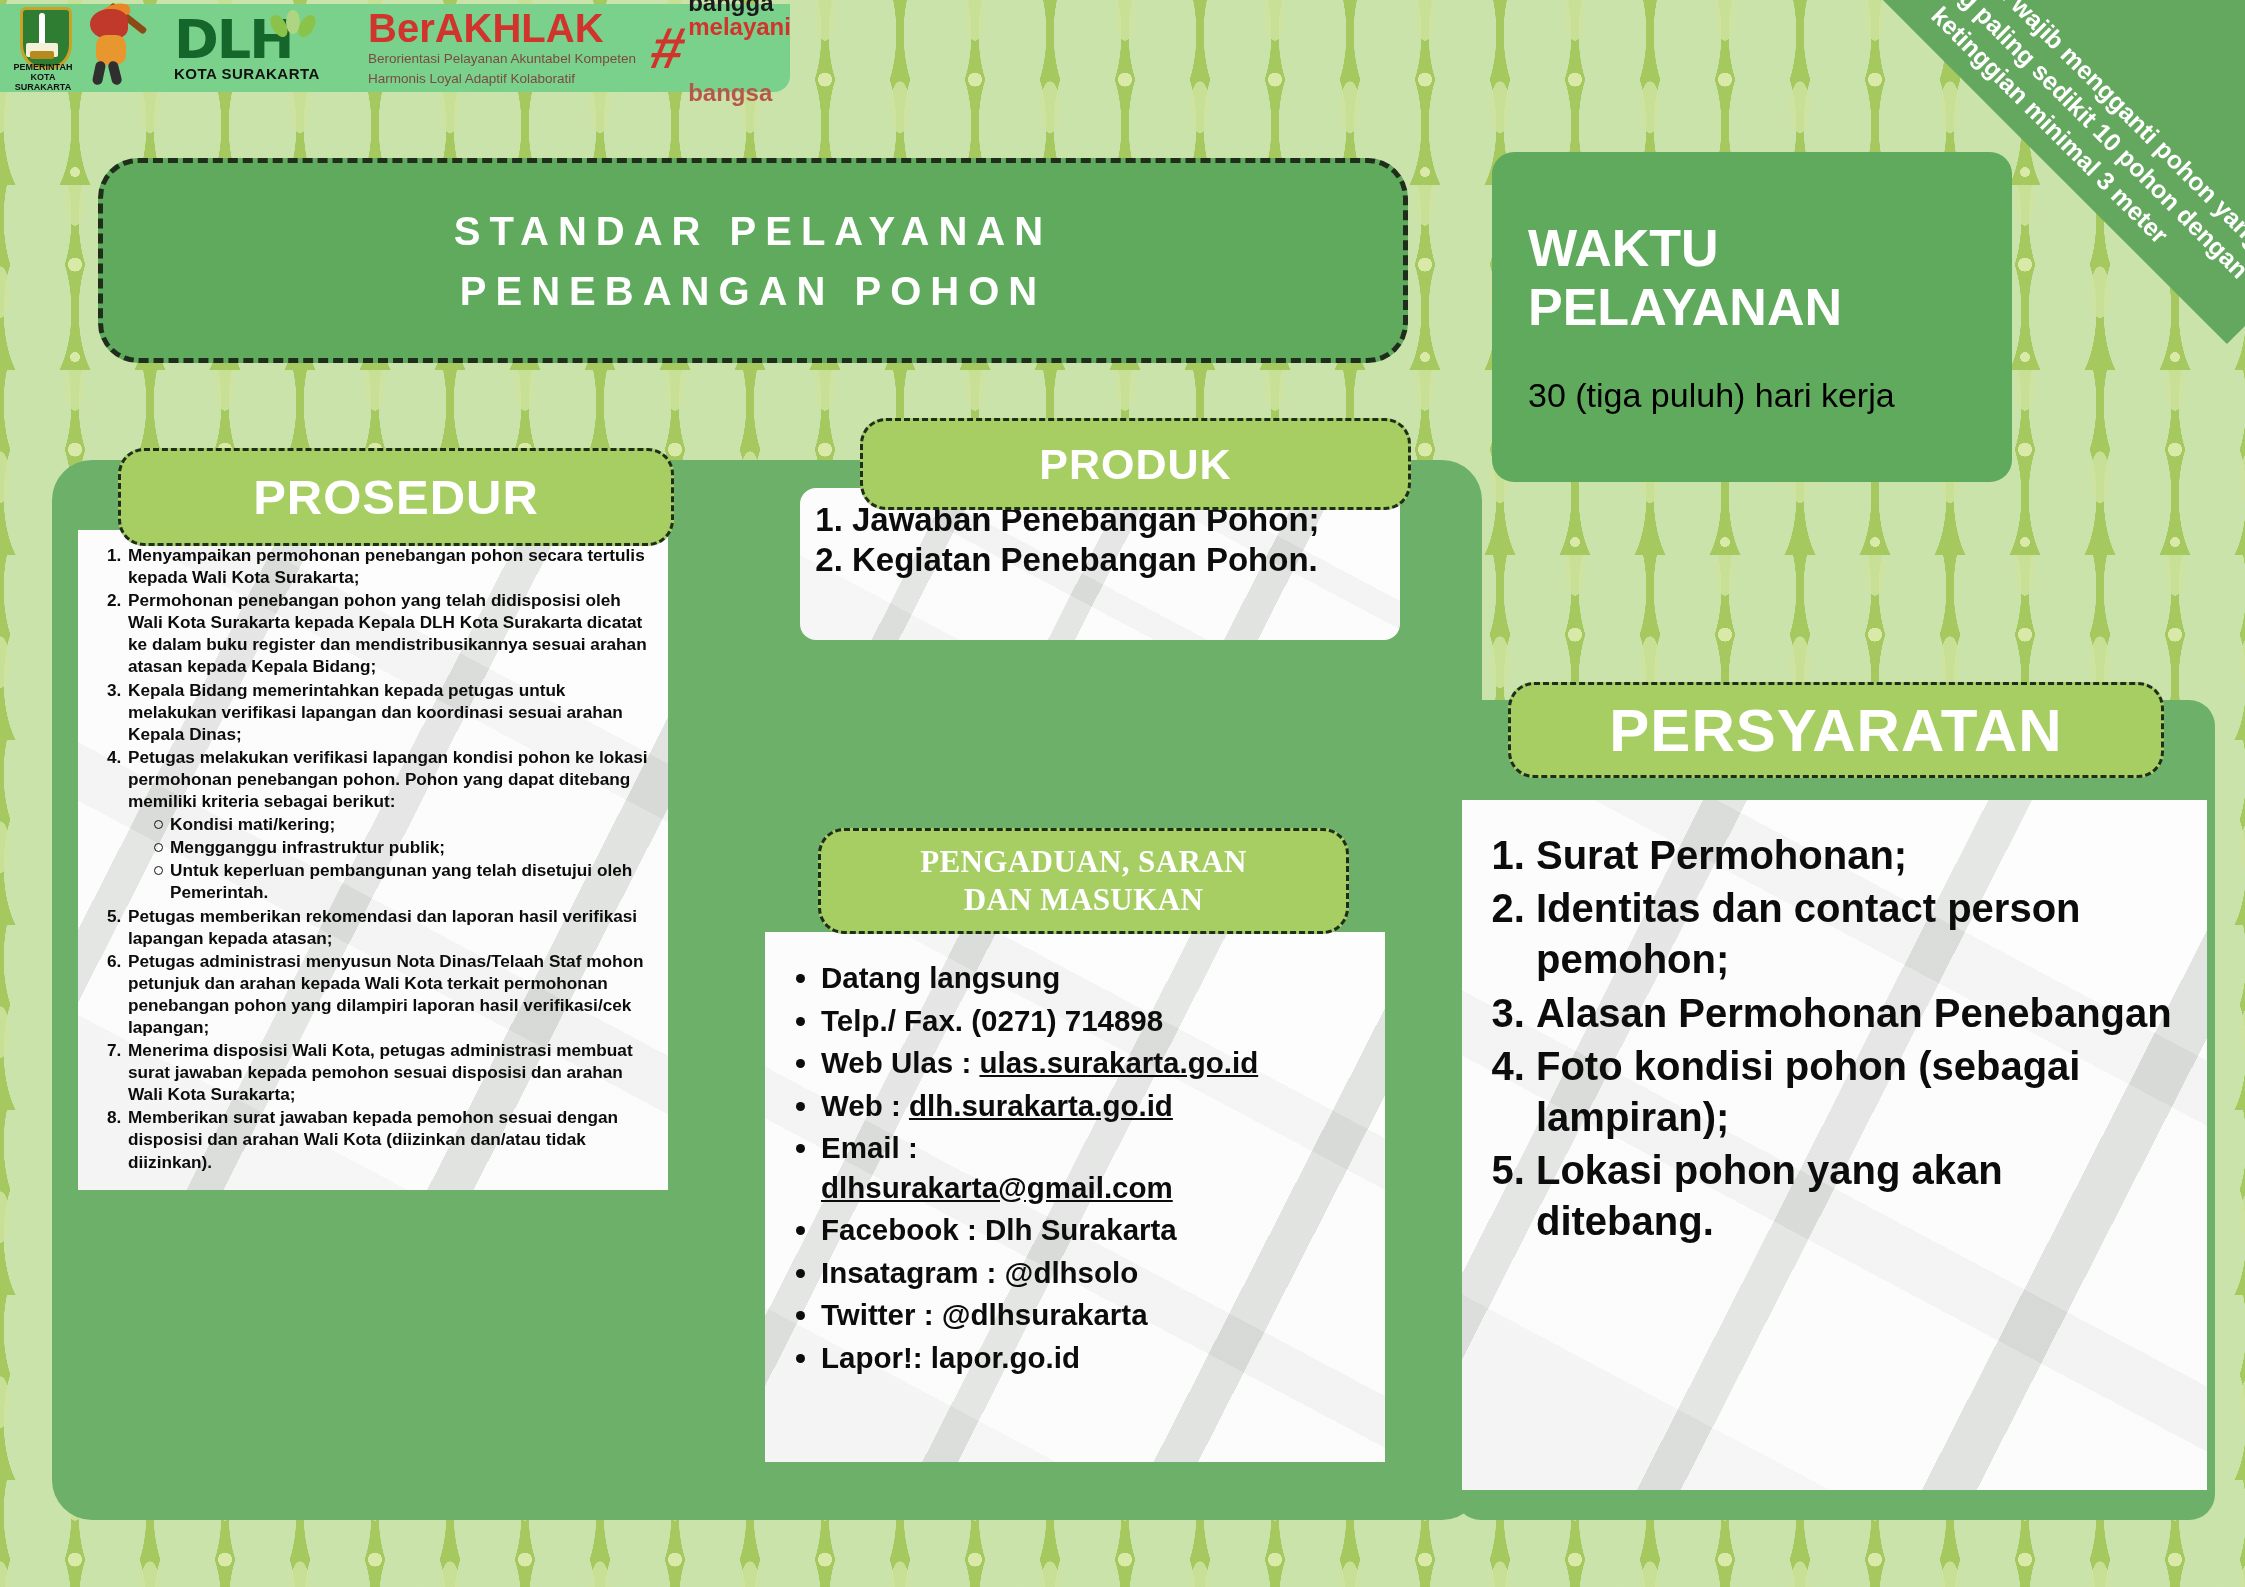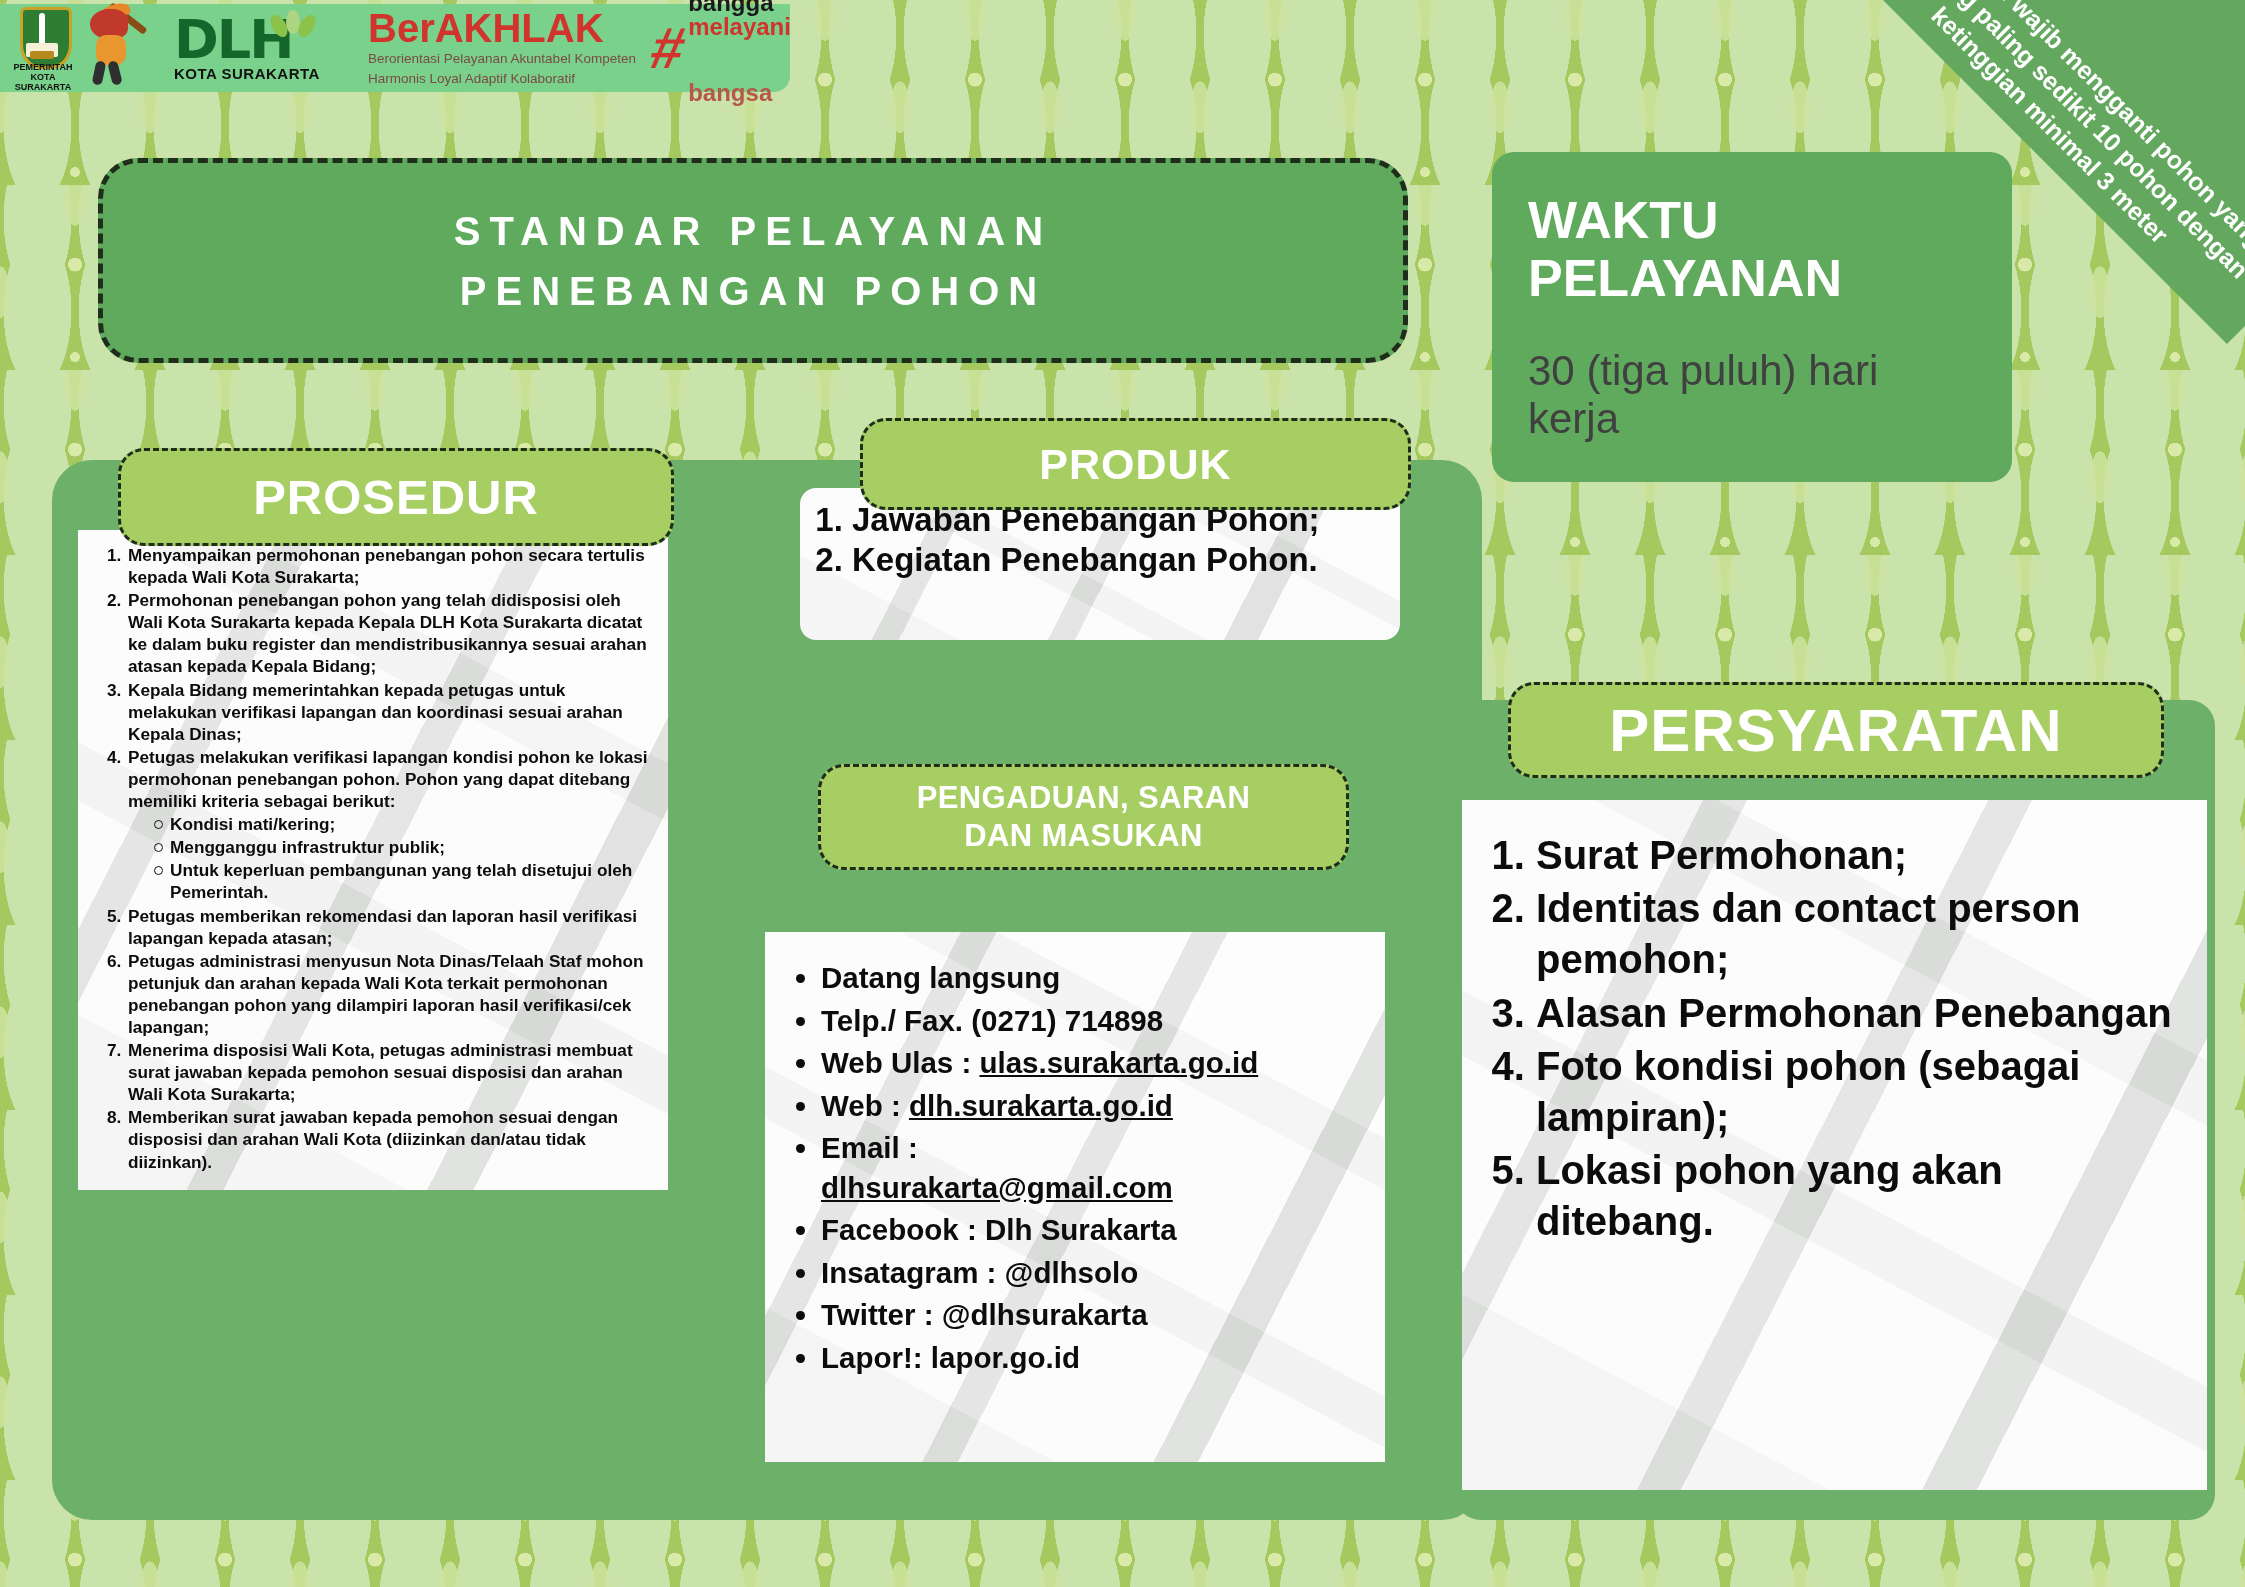--- a/index.html
+++ b/index.html
@@ -130,21 +130,21 @@
   }
 
   
   .pill{
     position:absolute;background:#a7ce63;border:3px dashed #1f2d1b;
     border-radius:26px;display:flex;align-items:center;justify-content:center;
     color:#ffffff;font-weight:bold;text-align:center;z-index:7;
   }
   #pill-prosedur{left:118px;top:448px;width:550px;height:92px;font-size:49px;letter-spacing:1px;}
   #pill-produk{left:860px;top:418px;width:545px;height:86px;font-size:43px;letter-spacing:1px;}
-  #pill-pengaduan{left:818px;top:764px;width:525px;height:100px;font-size:31px;line-height:1.22;letter-spacing:.4px;}
+  #pill-pengaduan{left:818px;top:828px;width:525px;height:100px;font-size:31px;line-height:1.22;letter-spacing:.4px;font-family:Liberation Serif, serif;}
   #pill-persyaratan{left:1508px;top:682px;width:650px;height:90px;font-size:60px;letter-spacing:1px;}
 
   
   .paper{
     position:absolute;z-index:6;box-sizing:border-box;
     background:
       linear-gradient(117deg, rgba(255,255,255,.55) 0 22%, rgba(205,207,205,.45) 22% 26%, rgba(255,255,255,.5) 26% 48%, rgba(200,203,200,.4) 48% 52%, rgba(255,255,255,.55) 52% 74%, rgba(198,201,198,.45) 74% 79%, rgba(255,255,255,.5) 79% 100%),
       linear-gradient(28deg, rgba(230,232,230,.7) 0 18%, rgba(248,249,248,.9) 18% 40%, rgba(222,225,222,.6) 40% 46%, rgba(250,250,250,.85) 46% 70%, rgba(226,228,226,.6) 70% 76%, rgba(250,251,250,.9) 76% 100%),
       #eceeec;
     overflow:hidden;
@@ -177,21 +177,21 @@
   ol.syarat>li{margin-bottom:2px;}
 
   
   #waktu-box{
     position:absolute;left:1492px;top:152px;width:520px;height:330px;
     background:#5faa5c;border-radius:22px;z-index:5;
     display:flex;flex-direction:column;justify-content:center;
     padding:0 36px;box-sizing:border-box;
   }
   #waktu-box .wt{color:#fff;font-weight:bold;font-size:52px;line-height:1.12;}
-  #waktu-box .wd{color:#404040;font-size:42px;margin-top:40px;font-weight:400;}
+  #waktu-box .wd{color:#000000;font-size:34px;margin-top:40px;font-weight:400;}
 </style>
 </head>
 <body>
 
 <div id="bg-pattern"></div>
 
 <div id="ribbon">
   <div class="rtext">Pemohon wajib mengganti pohon yang ditebang paling sedikit 10 pohon dengan ketinggian minimal 3 meter</div>
 </div>
 

